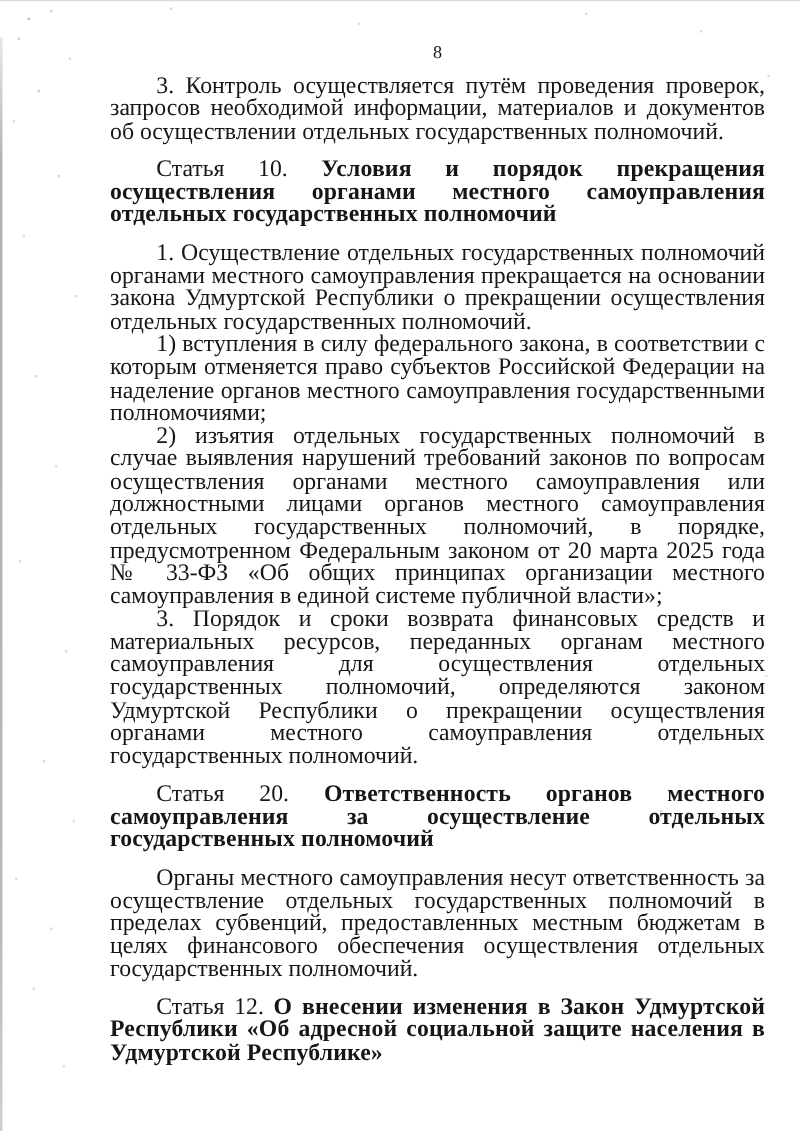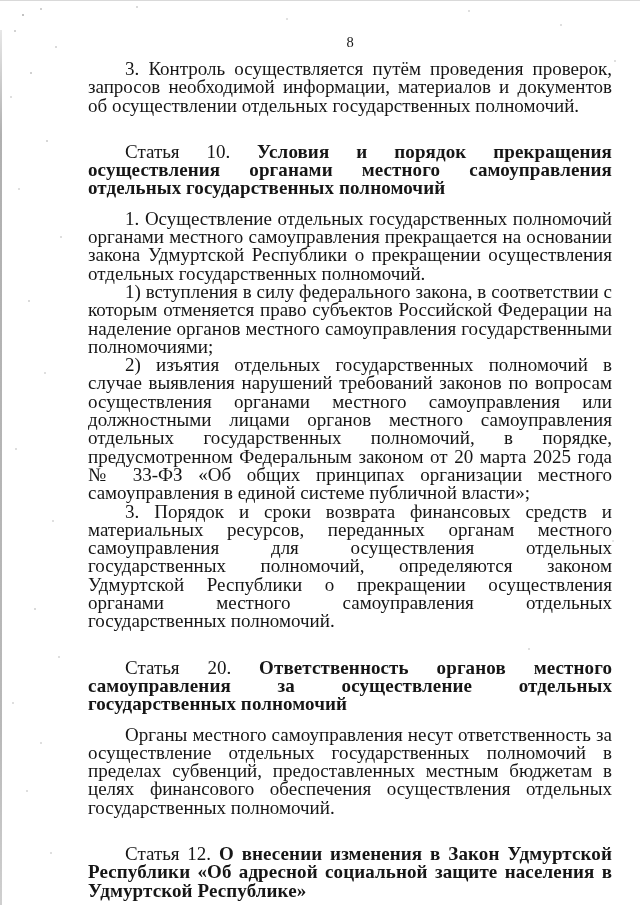--- a/index.html
+++ b/index.html
@@ -70,21 +70,21 @@
     font-size: 19px;
     line-height: 18.3px;
     text-align: justify;
   }
   .doc-body p {
     margin: 0;
     padding: 0;
     text-indent: 37px;
   }
   .doc-body p.heading {
-    margin: 28px 0 12px 0;
+    margin: 12px 0 12px 0;
   }
   .doc-body p.heading b {
     font-weight: 700;
     letter-spacing: .1px;
   }
 </style>
 </head>
 <body>
 
 <div class="scan-edge-top"></div>

